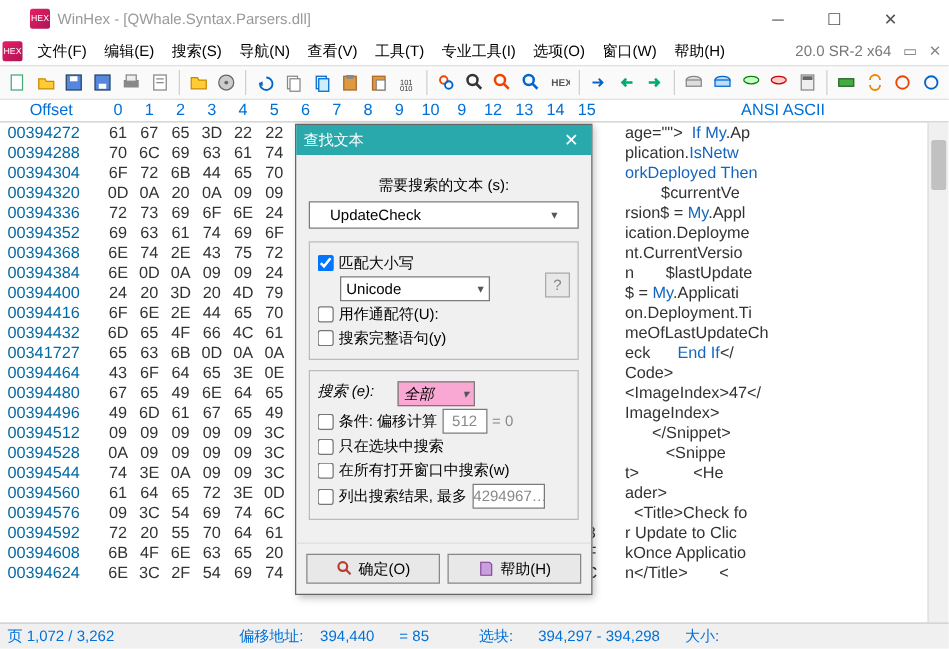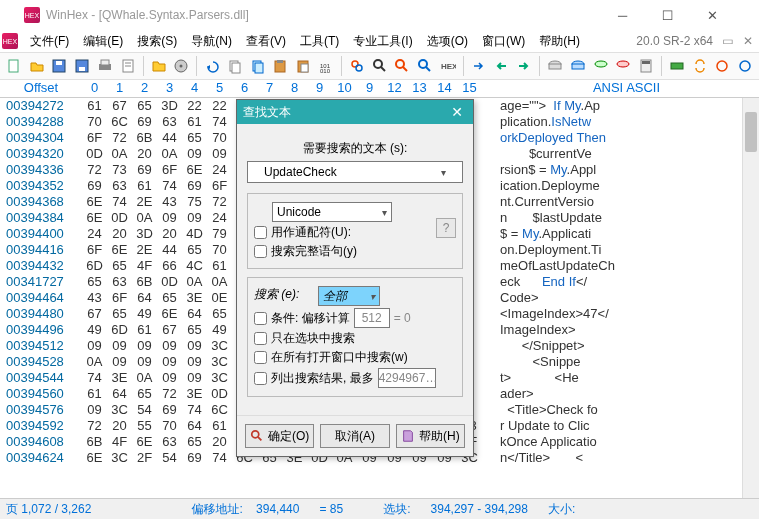--- a/index.html
+++ b/index.html
@@ -48,21 +48,21 @@
 .dlg-body { padding: 10px; }
 .dlg-label { text-align: center; margin: 6px 0 4px; }
 .dlg-select { width: 100%; height: 22px; border: 1px solid #7a7a7a; background: #fff; padding: 0 16px; display: flex; align-items: center; justify-content: space-between; margin-bottom: 10px; }
 .fieldset { border: 1px solid #bbb; padding: 6px; margin-bottom: 8px; position: relative; }
 .chk { display: flex; align-items: center; gap: 4px; margin: 2px 0; }
 .chk input { width: 13px; height: 13px; }
 .halfsel { width: 120px; height: 20px; border: 1px solid #7a7a7a; background: #fff; padding: 0 4px; display: flex; align-items: center; justify-content: space-between; margin: 2px 0 2px 18px; }
 .qbtn { width: 20px; height: 20px; border: 1px solid #aaa; background: #e8e8e8; text-align: center; line-height: 18px; position: absolute; right: 6px; top: 24px; color: #888;}
 .row2 { display: flex; align-items: flex-start; gap: 4px; margin: 2px 0; font-style: italic; }
 .row2 .lbl { width: 60px; }
-.minisel { width: 62px; height: 20px; border: 1px solid #7a7a7a; background: #7dd3fc; padding: 0 4px; display: flex; align-items: center; justify-content: space-between; }
+.minisel { width: 62px; height: 20px; border: 1px solid #7a7a7a; background: #f9a8d4; padding: 0 4px; display: flex; align-items: center; justify-content: space-between; }
 .numbox { width: 36px; height: 20px; border: 1px solid #7a7a7a; background: #fff; text-align: center; color: #888; line-height: 18px; }
 .dlg-buttons { display: flex; gap: 6px; padding: 8px; border-top: 1px solid #ddd; }
 .dbtn { flex: 1; height: 24px; border: 1px solid #888; background: #e8e8e8; display: flex; align-items: center; justify-content: center; gap: 4px; }
 .dbtn .ico { width: 14px; height: 14px; }
 .chev { font-size: 10px; color: #555; }
 </style>
 </head>
 <body>
 
 <div class="titlebar">
@@ -558,20 +558,24 @@
     <div class="txt">查找文本</div>
     <div class="close">✕</div>
   </div>
   <div class="dlg-body">
     <div class="dlg-label">需要搜索的文本 (s):</div>
     <div class="dlg-select">
       <span>UpdateCheck</span>
         <span class="chev">▾</span>
     </div>
     <div class="fieldset">
+      <div class="chk">
+          <input type="checkbox" checked="" style="">
+          <span>匹配大小写</span>
+        </div>
       <div class="halfsel">
           <span>Unicode</span>
           <span class="chev">▾</span>
         </div>
       <div class="chk">
           <input type="checkbox" style="">
           <span>用作通配符(U):</span>
         </div>
       <div class="qbtn">?</div>
       <div class="chk">
@@ -610,22 +614,19 @@
   </div>
   <div class="dlg-buttons">
     <div class="dbtn">
       <svg class="ico" viewBox="0 0 16 16">
           <circle cx="6" cy="6" r="4" fill="none" stroke="#c0392b" stroke-width="2"></circle>
           <line x1="9" y1="9" x2="13" y2="13" stroke="#c0392b" stroke-width="2"></line>
         </svg>
       <span>确定(O)</span>
     </div>
     <div class="dbtn">
-        <span>取消(A)</span>
-      </div>
-    <div class="dbtn">
       <svg class="ico" viewBox="0 0 16 16">
           <path d="M3 2 h8 l2 2 v10 h-10 z" fill="#c9a0dc" stroke="#7d3c98"></path>
         </svg>
       <span>帮助(H)</span>
     </div>
   </div>
 </div>
 
 </body></html>

